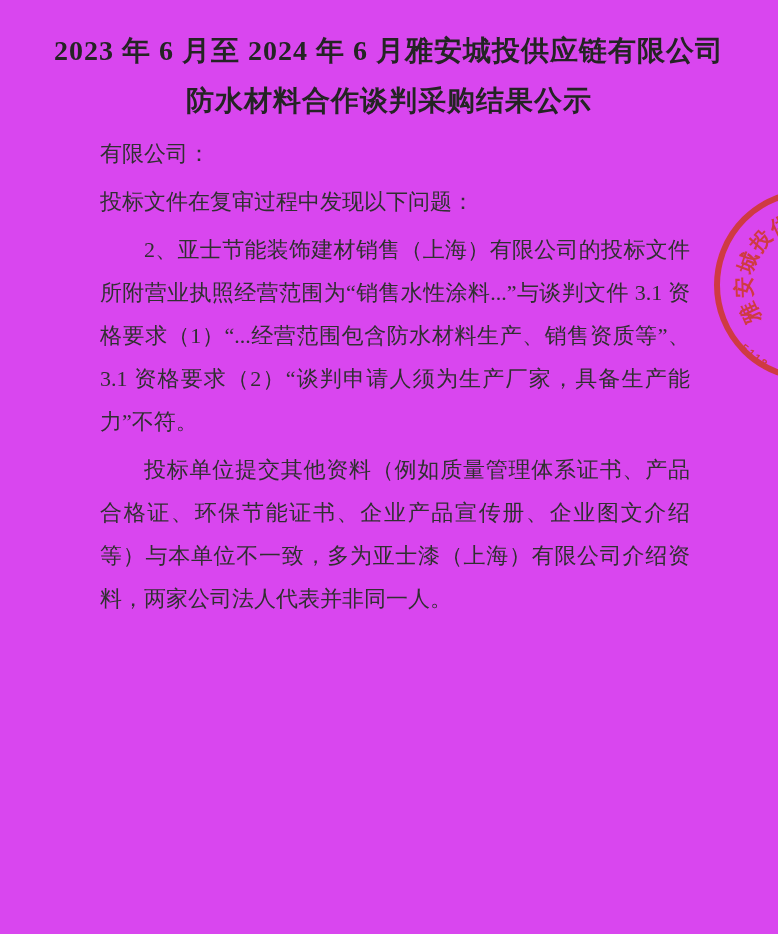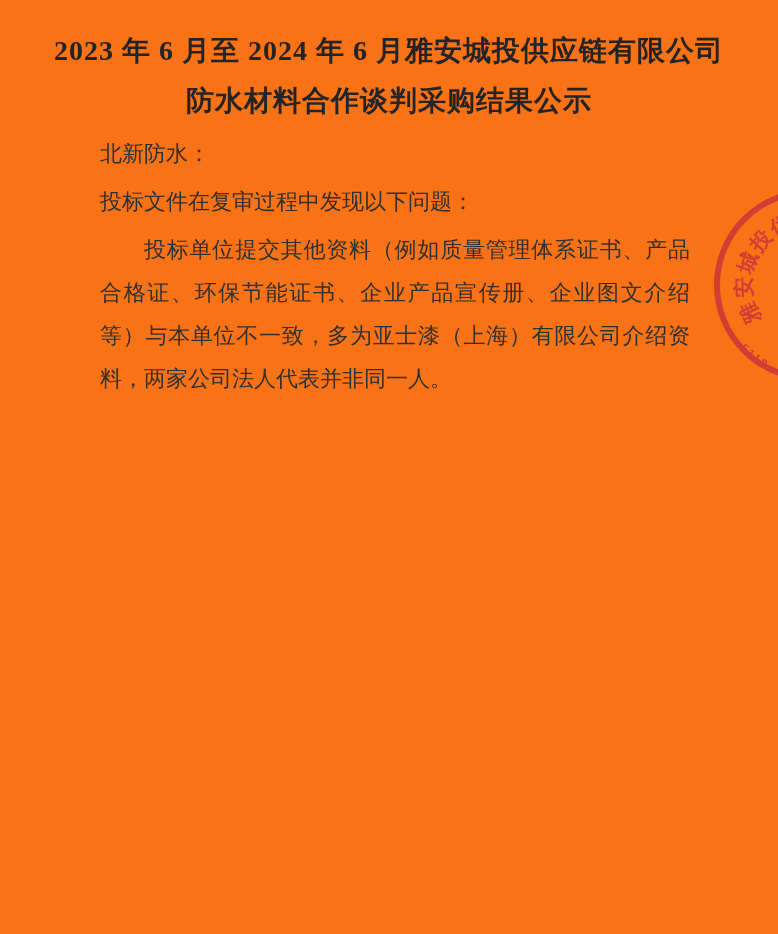--- a/index.html
+++ b/index.html
@@ -1,20 +1,20 @@
 <!DOCTYPE html>
 <html><head>
 <meta charset="utf-8">
 <style>
   html, body { margin: 0; padding: 0; background: #ffffff; }
   .page {
     position: relative;
     width: 778px;
     height: 934px;
-    background: #f97316;
+    background: #d946ef;
     overflow: hidden;
     font-family: "Liberation Serif", "DejaVu Serif", serif;
     color: #2e2e2e;
   }
   .doc-title {
     margin: 26px 40px 0 40px;
     text-align: center;
     font-size: 28px;
     line-height: 50px;
     font-weight: 700;
@@ -57,22 +57,23 @@
 <body>
 
 <div class="page">
 
   <h1 class="doc-title">
     <span class="t-line">2023 年 6 月至 2024 年 6 月雅安城投供应链有限公司</span>
     <span class="t-line">防水材料合作谈判采购结果公示</span>
   </h1>
 
   <div class="doc-body">
-    <p class="no-indent">北新防水：</p>
+    <p class="no-indent">有限公司：</p>
     <p class="no-indent">投标文件在复审过程中发现以下问题：</p>
+    <p class="indent">2、亚士节能装饰建材销售（上海）有限公司的投标文件所附营业执照经营范围为“销售水性涂料...”与谈判文件 3.1 资格要求（1）“...经营范围包含防水材料生产、销售资质等”、3.1 资格要求（2）“谈判申请人须为生产厂家，具备生产能力”不符。</p>
     <p class="indent">投标单位提交其他资料（例如质量管理体系证书、产品合格证、环保节能证书、企业产品宣传册、企业图文介绍等）与本单位不一致，多为亚士漆（上海）有限公司介绍资料，两家公司法人代表并非同一人。</p>
   </div>
 
   <svg class="seal" viewBox="0 0 138 210" xmlns="http://www.w3.org/2000/svg">
     <circle cx="170" cy="103" r="93" fill="none" stroke="#cf3a36" stroke-width="6"></circle>
     <text class="seal-char" fill="#cf3a36" text-anchor="middle" dominant-baseline="central" transform="translate(110.2,130.9) rotate(-115)">雅</text>
     <text class="seal-char" fill="#cf3a36" text-anchor="middle" dominant-baseline="central" transform="translate(104,105.3) rotate(-92)">安</text>
     <text class="seal-char" fill="#cf3a36" text-anchor="middle" dominant-baseline="central" transform="translate(108,80.4) rotate(-70)">城</text>
     <text class="seal-char" fill="#cf3a36" text-anchor="middle" dominant-baseline="central" transform="translate(121,58.8) rotate(-48)">投</text>
     <text class="seal-char" fill="#cf3a36" text-anchor="middle" dominant-baseline="central" transform="translate(141.1,43.7) rotate(-26)">供</text>

